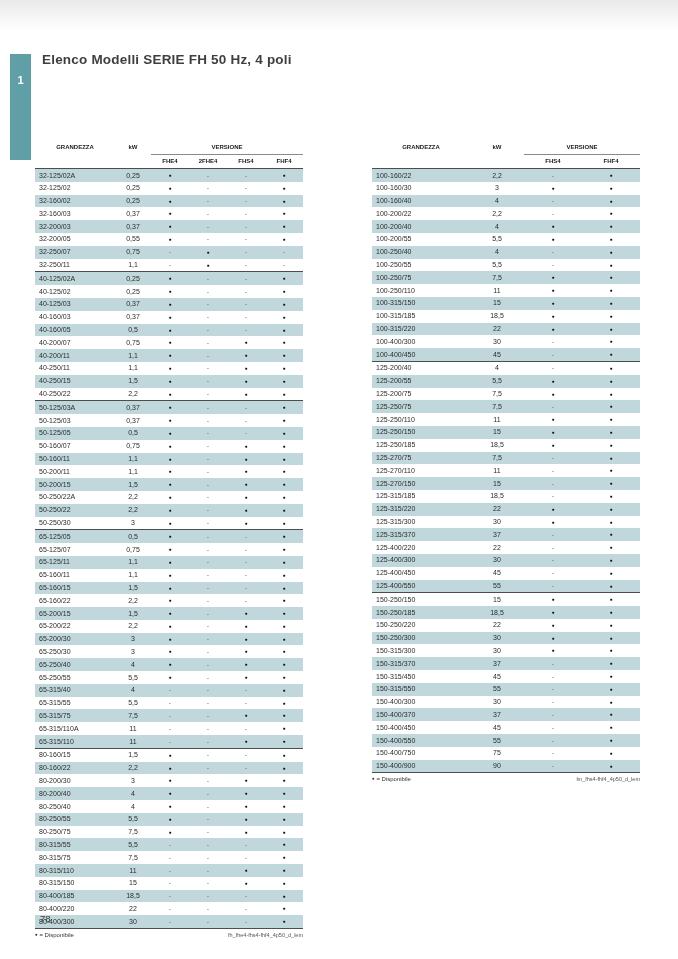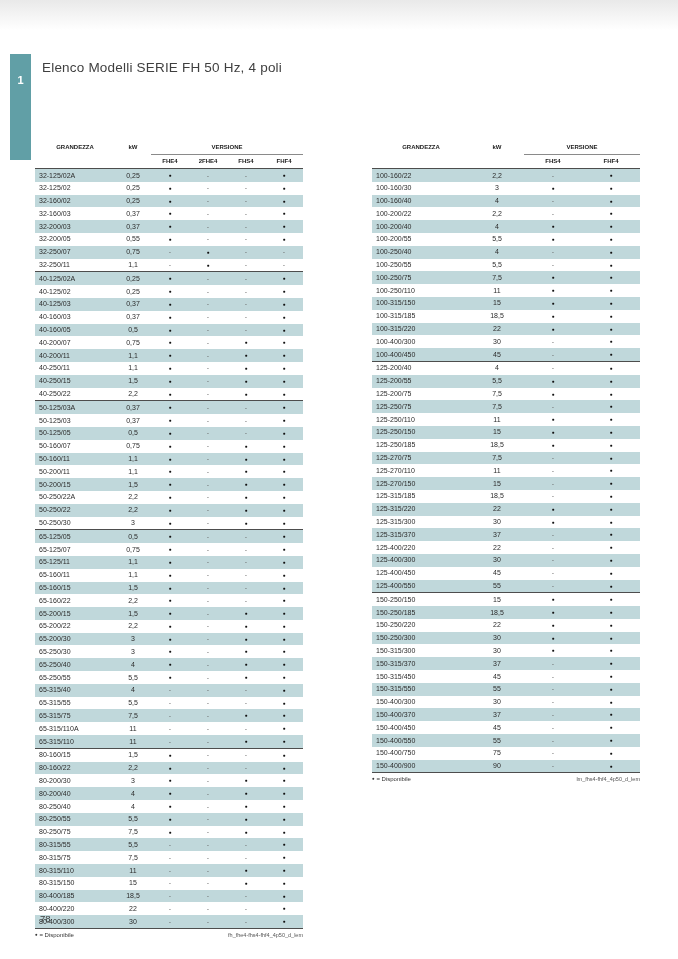--- a/index.html
+++ b/index.html
@@ -11,22 +11,22 @@
   .top-fade {
     position:absolute; top:0; left:0; width:678px; height:30px;
     background:linear-gradient(#e9e9e9, #ffffff);
   }
   .section-tab {
     position:absolute; left:10px; top:54px; width:21px; height:106px;
     background:#619fa6; color:#fff; text-align:center;
     font-size:11px; font-weight:bold; padding-top:20px;
   }
   .page-title {
-    position:absolute; left:42px; top:60px;
-    font-size:13.5px; font-weight:400; color:#3f3f3f; letter-spacing:0.2px;
+    position:absolute; left:42px; top:52px;
+    font-size:13.5px; font-weight:700; color:#3f3f3f; letter-spacing:0.2px;
   }
   .table-block { position:absolute; }
   #table-left  { left:35px;  top:141px; width:268px; }
   #table-right { left:372px; top:141px; width:268px; }
 
   table.models { border-collapse:collapse; table-layout:fixed; width:100%; }
   table.models th, table.models td {
     padding:0; overflow:hidden; white-space:nowrap; vertical-align:middle;
   }
   table.models thead th {

